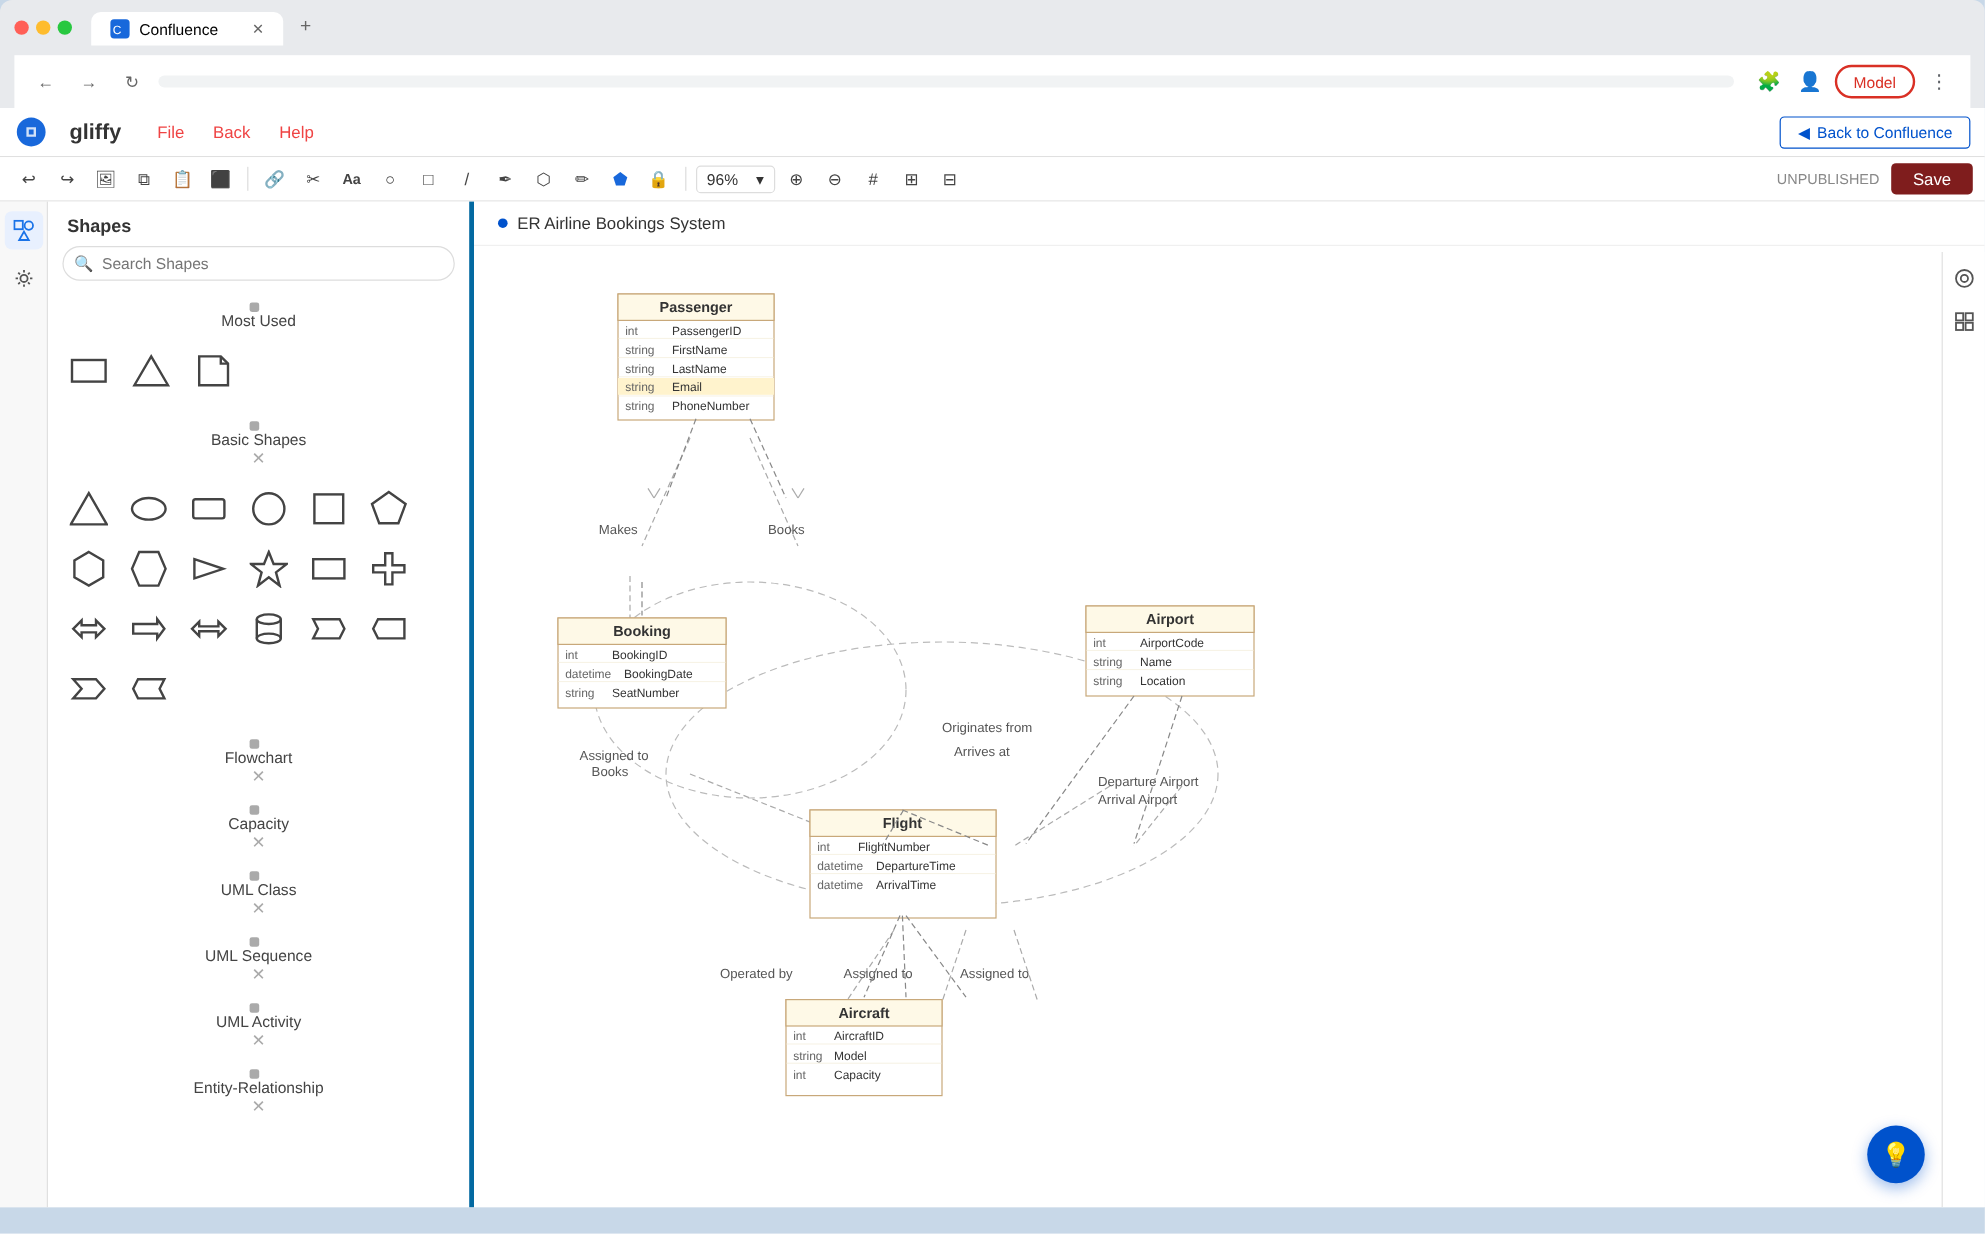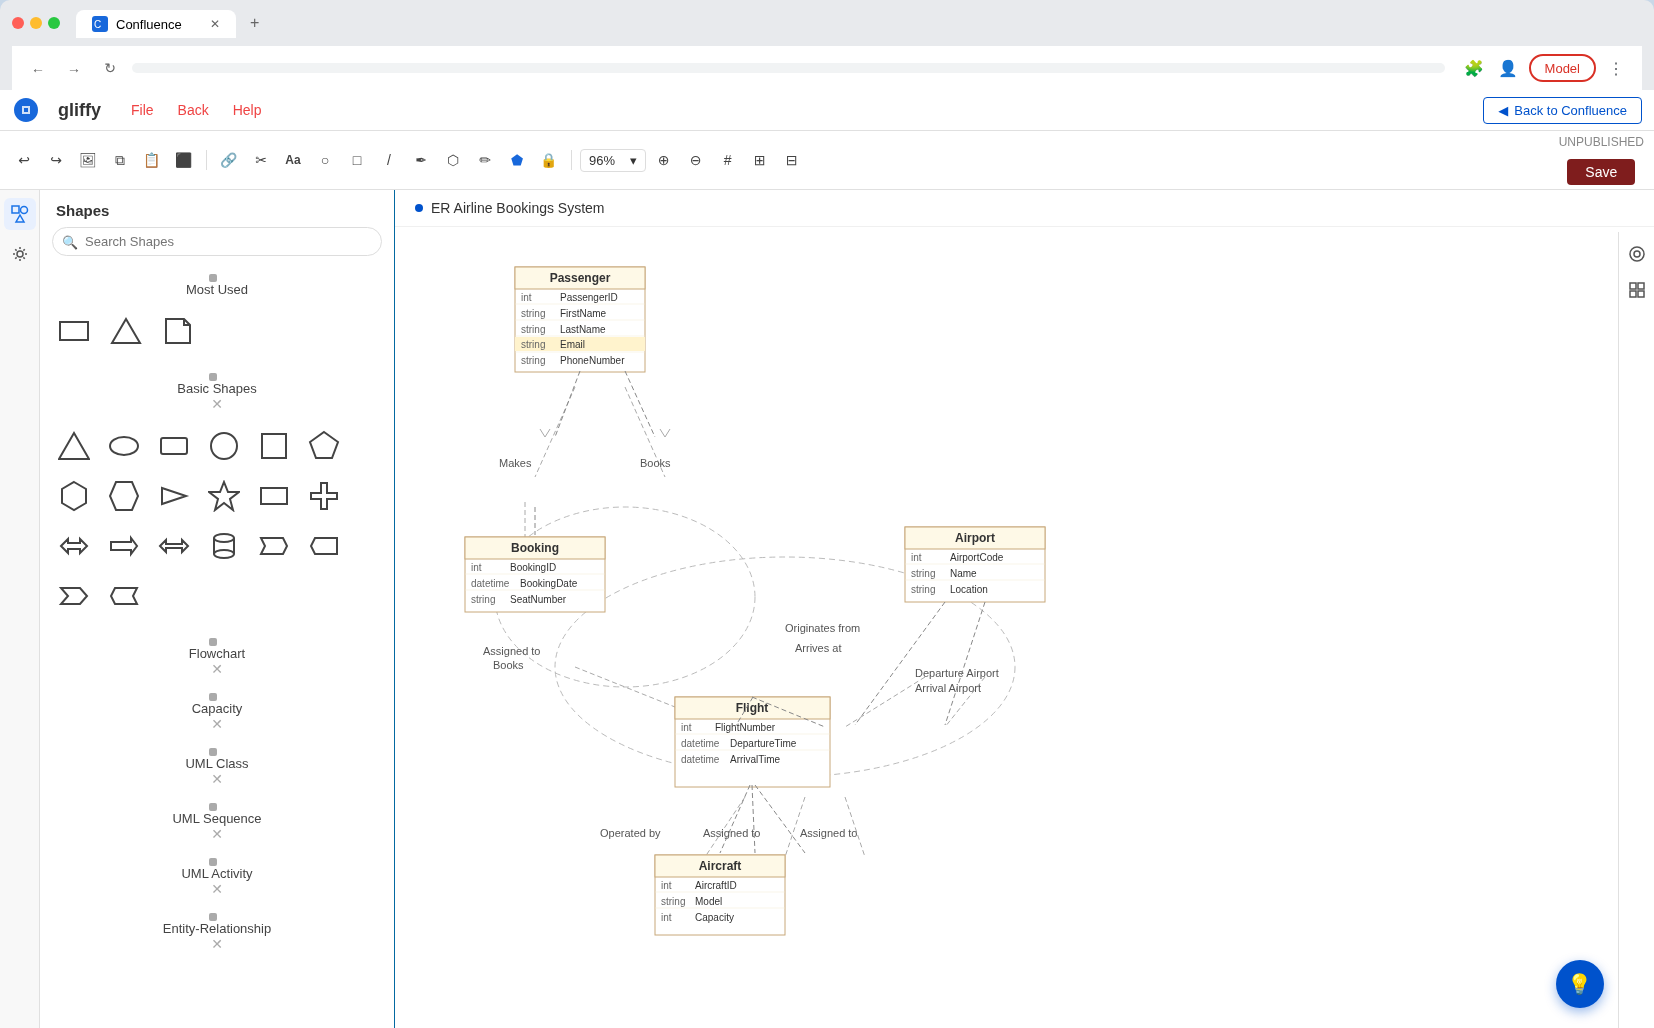--- a/index.html
+++ b/index.html
@@ -34,29 +34,29 @@
     .menu-items { display: flex; gap: 4px; }
     .menu-item { padding: 4px 10px; font-size: 14px; color: #ef4444; cursor: pointer; border-radius: 4px; }
     .header-right { margin-left: auto; }
     .back-to-confluence { background: white; border: 1px solid #0052cc; color: #0052cc; padding: 5px 14px; border-radius: 4px; font-size: 13px; cursor: pointer; display: flex; align-items: center; gap: 6px; }
 
     
     .toolbar { display: flex; align-items: center; padding: 4px 10px; border-bottom: 1px solid #e0e0e0; background: white; gap: 4px; }
     .toolbar-btn { width: 28px; height: 28px; border-radius: 4px; border: none; background: transparent; cursor: pointer; display: flex; align-items: center; justify-content: center; color: #444; font-size: 14px; }
     .toolbar-separator { width: 1px; height: 20px; background: #ddd; margin: 0 4px; }
     .zoom-control { display: flex; align-items: center; gap: 15px; font-size: 13px; color: #333; padding: 3px 8px; border: 1px solid #ddd; border-radius: 4px; cursor: pointer; }
-    .toolbar-right { margin-left: auto; display: flex; align-items: center; gap: 10px; flex-direction: column; }
+    .toolbar-right { margin-left: auto; display: flex; align-items: center; gap: 10px; }
     .unpublished-badge { font-size: 12px; color: #888; font-weight: 500; }
     .save-btn { background: #7f1d1d; color: white; border: none; border-radius: 4px; padding: 5px 18px; font-size: 14px; font-weight: 500; cursor: pointer; }
 
     
     .main-layout { display: flex; height: calc(1028px - 190px); }
 
     
-    .sidebar { width: 355px; border-right: 1px solid #0369a1; background: white; overflow-y: auto; flex-shrink: 0; }
+    .sidebar { width: 355px; border-right: 4px solid #0369a1; background: white; overflow-y: auto; flex-shrink: 0; }
     .sidebar-tabs { width: 40px; border-right: 1px solid #e0e0e0; background: #f8f8f8; display: flex; flex-direction: column; align-items: center; padding: 8px 0; gap: 8px; }
     .sidebar-tab-icon { width: 32px; height: 32px; border-radius: 6px; display: flex; align-items: center; justify-content: center; cursor: pointer; color: #555; font-size: 16px; }
     .sidebar-tab-icon.active { background: #e8f0fe; color: #1a73e8; }
     .shapes-header { padding: 12px 16px 8px; font-size: 15px; font-weight: 600; color: #333; }
     .search-box { margin: 0 12px 10px; position: relative; }
     .search-input { width: 100%; padding: 6px 12px 6px 32px; border: 1px solid #ddd; border-radius: 20px; font-size: 13px; color: #555; outline: none; }
     .search-icon-inner { position: absolute; left: 10px; top: 50%; transform: translateY(-50%); color: #888; font-size: 13px; }
 
     .section-header { display: flex; align-items: center; padding: 8px 12px; cursor: pointer; flex-direction: column; }
     .section-dot { width: 8px; height: 8px; background: #aaa; border-radius: 2px; margin-right: 8px; }

